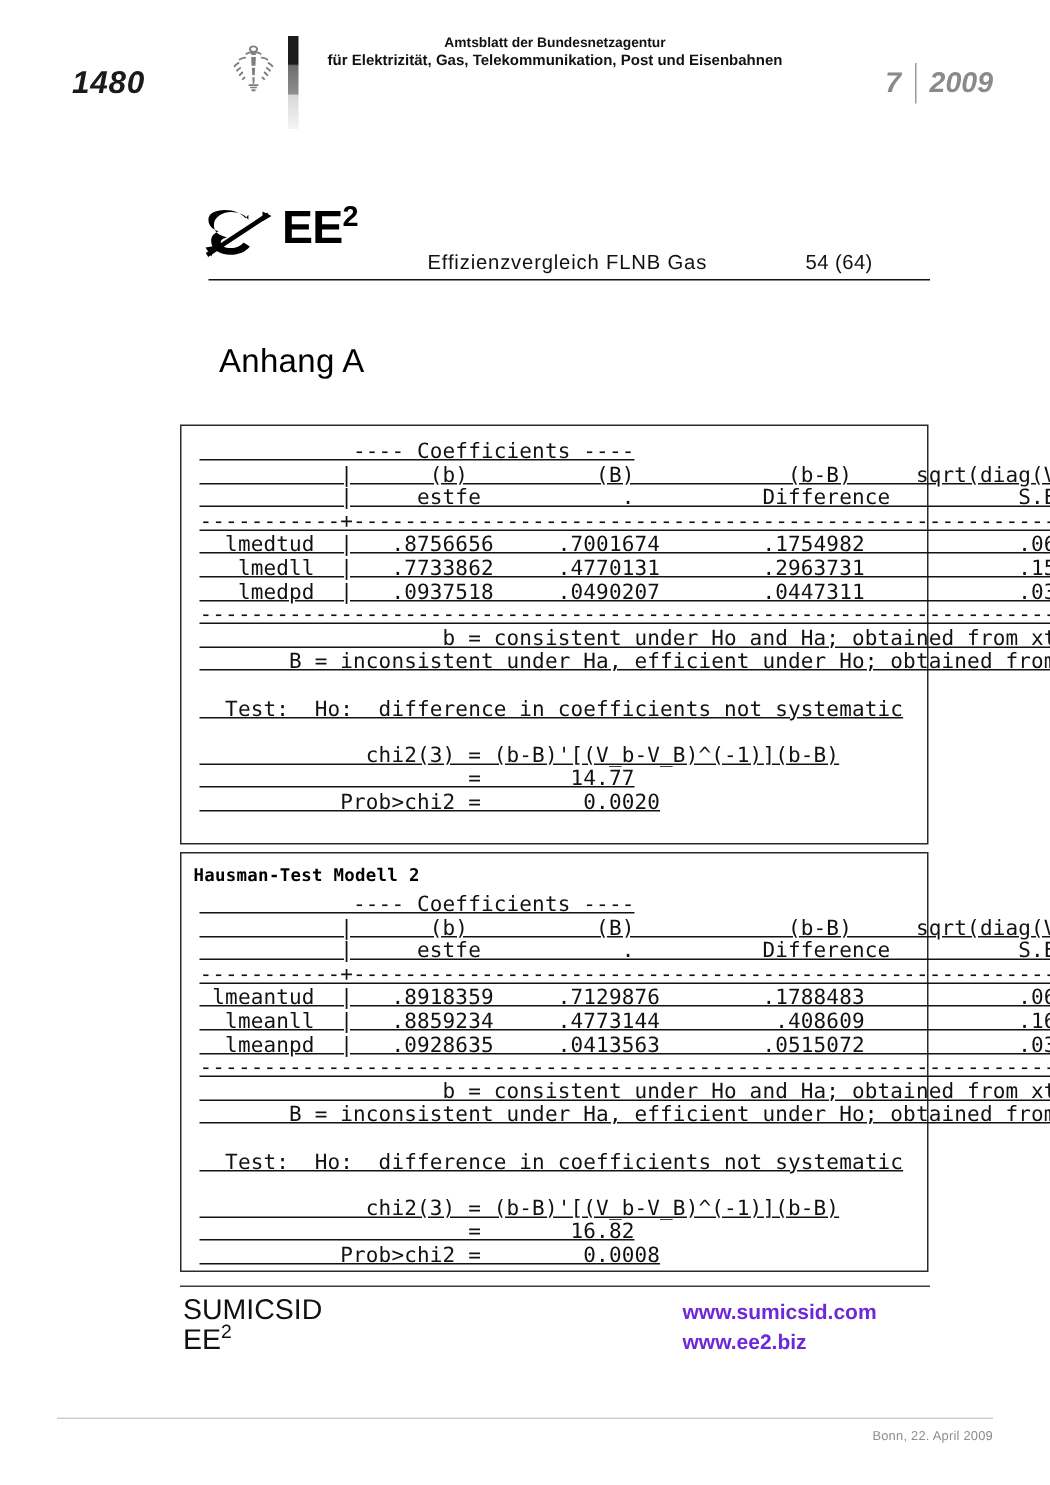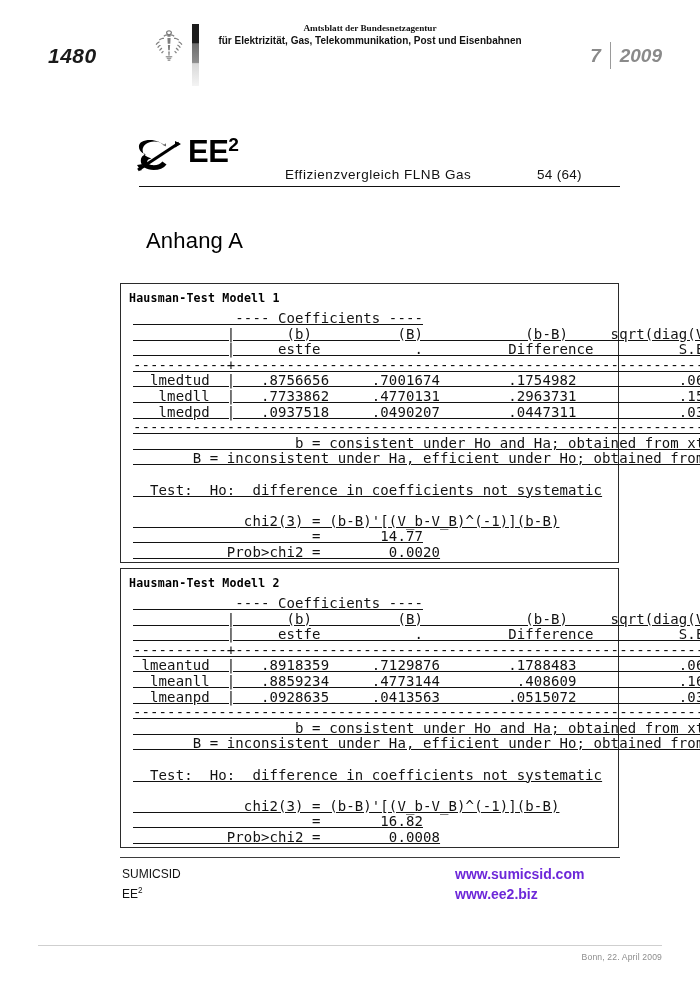--- a/index.html
+++ b/index.html
@@ -66,21 +66,20 @@
     left: 215px;
     top: 0px;
     width: 310px;
     text-align: center;
   }
   .masthead-line1 {
     font-size: 9.2px;
     font-weight: bold;
     line-height: 12.5px;
     color: #111111;
-    font-family: Liberation Serif, serif;
   }
   .masthead-line2 {
     font-size: 10px;
     font-weight: bold;
     line-height: 12.5px;
     color: #111111;
   }
   .masthead-sub {
     margin-top: 7px;
     font-size: 8.4px;
@@ -215,21 +214,21 @@
     left: 120px;
     top: 857px;
     width: 500px;
     height: 1.3px;
     background: #3d3d3d;
   }
   .footer-left {
     position: absolute;
     left: 122px;
     top: 864px;
-    font-size: 12px;
+    font-size: 19px;
     line-height: 20px;
     color: #111111;
   }
   .footer-right {
     position: absolute;
     left: 455px;
     top: 864px;
     font-size: 14px;
     font-weight: bold;
     line-height: 20px;
@@ -309,21 +308,20 @@
   </div>
 
   <div class="doc-subject">Effizienzvergleich FLNB Gas</div>
   <div class="doc-pagecount">54 (64)</div>
   <div class="title-rule"></div>
 </div>
 
 <div class="section-heading">Anhang A</div>
 
 <div class="stata-box" id="box-model-1">
-  <div class="stata-title">Hausman-Test Modell 1</div>
   <pre class="stata-pre">            ---- Coefficients ----
            |      (b)          (B)            (b-B)     sqrt(diag(V_b-V_B))
            |     estfe           .          Difference          S.E.
 -----------+----------------------------------------------------------------
   lmedtud  |   .8756656     .7001674        .1754982            .0616962
    lmedll  |   .7733862     .4770131        .2963731            .1501044
    lmedpd  |   .0937518     .0490207        .0447311            .0359774
 -----------------------------------------------------------------------------
                    b = consistent under Ho and Ha; obtained from xtreg
        B = inconsistent under Ha, efficient under Ho; obtained from xtreg

